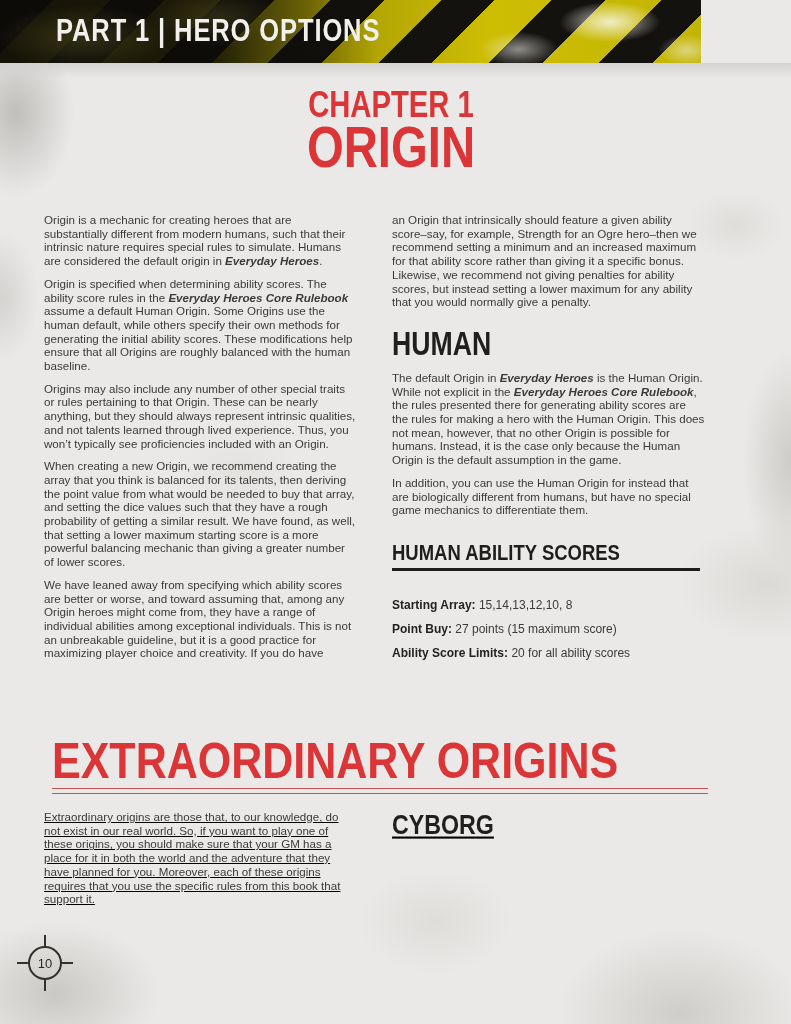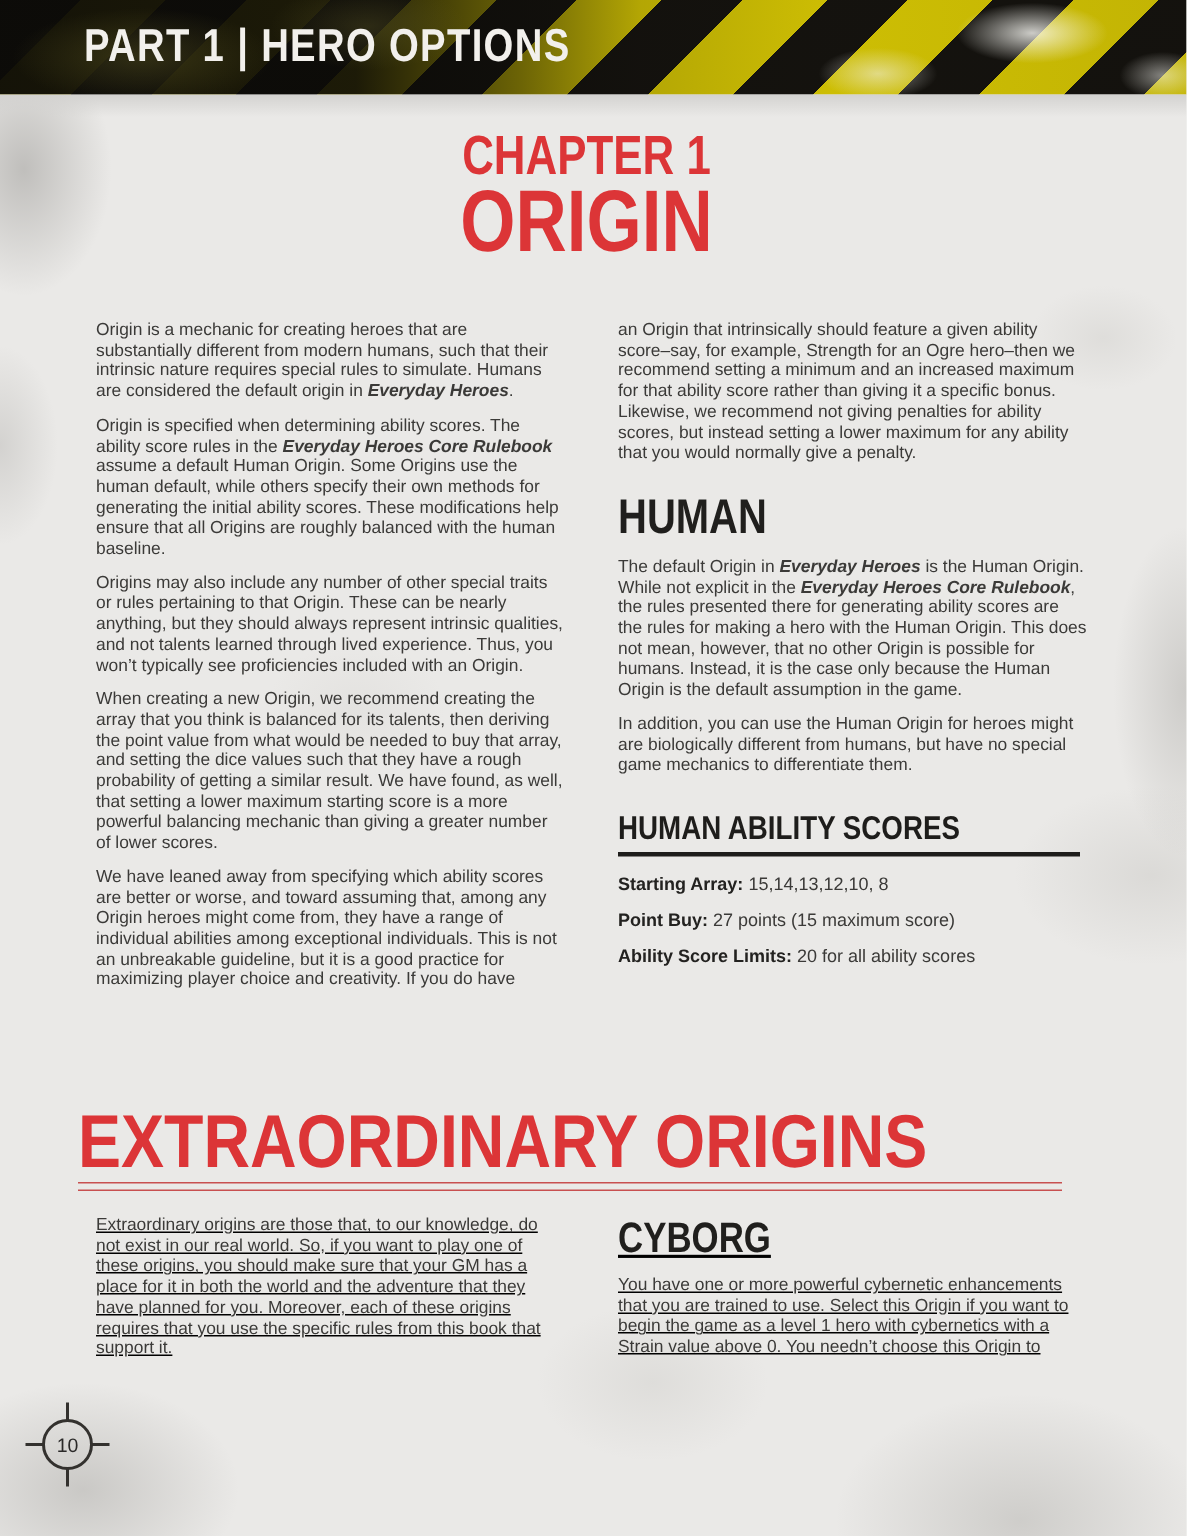--- a/index.html
+++ b/index.html
@@ -13,52 +13,52 @@
       radial-gradient(ellipse 55px 95px at 0% 29%, rgba(130,128,124,.22), transparent 70%),
       radial-gradient(ellipse 75px 170px at 100% 45%, rgba(138,136,131,.30), transparent 65%),
       radial-gradient(ellipse 130px 85px at 97% 57%, rgba(158,156,150,.20), transparent 70%),
       radial-gradient(ellipse 160px 110px at 7% 97%, rgba(118,116,111,.28), transparent 65%),
       radial-gradient(ellipse 190px 130px at 86% 99%, rgba(128,126,120,.26), transparent 65%),
       radial-gradient(ellipse 110px 75px at 55% 90%, rgba(168,166,160,.18), transparent 70%),
       radial-gradient(ellipse 85px 60px at 30% 46%, rgba(188,186,181,.15), transparent 70%),
       radial-gradient(ellipse 70px 50px at 93% 22%, rgba(170,168,162,.18), transparent 70%);}
 
   
-  .banner{position:absolute;top:0;left:0;width:791px;height:63px;z-index:2;
+  .banner{position:absolute;top:0;left:0;width:701px;height:63px;z-index:2;
     background-image:
       radial-gradient(ellipse 70px 28px at 87% 35%, rgba(250,250,245,.8), transparent 72%),
       radial-gradient(ellipse 55px 24px at 74% 78%, rgba(242,242,237,.55), transparent 72%),
       radial-gradient(ellipse 40px 22px at 98% 80%, rgba(245,245,240,.5), transparent 72%),
       radial-gradient(ellipse 120px 45px at 12% 60%, rgba(95,90,34,.45), transparent 72%),
       radial-gradient(ellipse 90px 40px at 31% 28%, rgba(105,100,42,.35), transparent 72%),
       linear-gradient(90deg, rgba(12,11,8,.96) 0%, rgba(12,11,8,.92) 30%, rgba(12,11,8,.55) 44%, rgba(12,11,8,.22) 54%, rgba(12,11,8,.10) 70%, rgba(12,11,8,.15) 100%),
       repeating-linear-gradient(135deg, #15130f 0 38px, #e3d203 38px 78px);}
   .banner-label{position:absolute;left:56px;top:50%;transform:translateY(-52%) scale(.88,1.06);transform-origin:left center;
     font-size:29px;font-weight:bold;letter-spacing:1px;color:#f2f0ec;white-space:nowrap;}
   .banner-fade{position:absolute;top:63px;left:0;width:791px;height:15px;z-index:2;
     background:linear-gradient(180deg,#d3d2d0 0%, rgba(211,210,208,0) 100%);}
 
   
   .chapter{position:absolute;top:86px;left:0;width:782px;text-align:center;z-index:3;color:#dc3537;}
   .chapter-kicker{display:block;font-size:34px;font-weight:bold;line-height:36px;transform:scale(.86,1.08);}
   .chapter-title{display:block;font-size:55px;font-weight:bold;line-height:52px;transform:scale(.86,1.06);margin-top:-1px;}
 
   
-  .twocol{position:absolute;left:64px;width:661px;display:flex;gap:35px;z-index:3;}
+  .twocol{position:absolute;left:44px;width:661px;display:flex;gap:35px;z-index:3;}
   .intro{top:213px;}
   .bottom{top:810px;text-decoration:underline;}
   .col{width:313px;}
   .body-p{margin:0 0 9px 0;font-size:11.6px;line-height:13.7px;color:#3b3a38;text-align:left;}
   .body-p b{font-weight:bold;font-style:italic;}
 
   .h-black{font-weight:bold;color:#201f1d;transform-origin:left center;}
   .h-human{font-size:31px;line-height:30px;transform:scale(.86,1.05);margin:21px 0 11px 0;}
   .h-cyborg{font-size:27px;line-height:27px;transform:scale(.86,1.05);margin:2px 0 11px 0;}
 
-  .subhead-wrap{margin-top:25px;margin-bottom:12px;}
+  .subhead-wrap{margin-top:25px;margin-bottom:28px;}
   .h-sub{font-size:21px;line-height:21px;font-weight:bold;color:#1e1d1b;transform:scale(.88,1.05);transform-origin:left center;}
   .sub-rule{margin-top:5px;width:308px;height:3px;background:#1e1d1b;}
 
   .stat-row{margin:0 0 10.5px 0;font-size:12px;line-height:13.5px;color:#3b3a38;}
   .stat-label{font-weight:bold;color:#232220;}
 
   
   .extra-heading{position:absolute;left:52px;top:736px;z-index:3;color:#dc3537;font-size:50px;line-height:50px;
     font-weight:bold;transform:scale(.86,1);transform-origin:left center;white-space:nowrap;}
   .double-rule{position:absolute;left:52px;top:788px;width:656px;height:4px;z-index:3;
@@ -96,21 +96,21 @@
       <p class="body-p"><span>Origin is specified when determining ability scores. The ability score rules in the </span><b>Everyday Heroes Core Rulebook</b><span> assume a default Human Origin. Some Origins use the human default, while others specify their own methods for generating the initial ability scores. These modifications help ensure that all Origins are roughly balanced with the human baseline.</span></p>
       <p class="body-p"><span>Origins may also include any number of other special traits or rules pertaining to that Origin. These can be nearly anything, but they should always represent intrinsic qualities, and not talents learned through lived experience. Thus, you won’t typically see proficiencies included with an Origin.</span></p>
       <p class="body-p"><span>When creating a new Origin, we recommend creating the array that you think is balanced for its talents, then deriving the point value from what would be needed to buy that array, and setting the dice values such that they have a rough probability of getting a similar result. We have found, as well, that setting a lower maximum starting score is a more powerful balancing mechanic than giving a greater number of lower scores.</span></p>
       <p class="body-p"><span>We have leaned away from specifying which ability scores are better or worse, and toward assuming that, among any Origin heroes might come from, they have a range of individual abilities among exceptional individuals. This is not an unbreakable guideline, but it is a good practice for maximizing player choice and creativity. If you do have</span></p>
     </div>
     <div class="col">
       <p class="body-p"><span>an Origin that intrinsically should feature a given ability score–say, for example, Strength for an Ogre hero–then we recommend setting a minimum and an increased maximum for that ability score rather than giving it a specific bonus. Likewise, we recommend not giving penalties for ability scores, but instead setting a lower maximum for any ability that you would normally give a penalty.</span></p>
 
       <div class="h-black h-human">HUMAN</div>
       <p class="body-p"><span>The default Origin in </span><b>Everyday Heroes</b><span> is the Human Origin. While not explicit in the </span><b>Everyday Heroes Core Rulebook</b><span>, the rules presented there for generating ability scores are the rules for making a hero with the Human Origin. This does not mean, however, that no other Origin is possible for humans. Instead, it is the case only because the Human Origin is the default assumption in the game.</span></p>
-      <p class="body-p"><span>In addition, you can use the Human Origin for heroes might are biologically different from humans, but have no special game mechanics to differentiate them.</span></p>
+      <p class="body-p"><span>In addition, you can use the Human Origin for instead that are biologically different from humans, but have no special game mechanics to differentiate them.</span></p>
 
       <div class="subhead-wrap">
         <div class="h-sub">HUMAN ABILITY SCORES</div>
         <div class="sub-rule"></div>
       </div>
       <div class="stat-row">
         <span class="stat-label">Starting Array:</span>
         <span>15,14,13,12,10, 8</span>
       </div>
       <div class="stat-row">
@@ -126,21 +126,20 @@
 
   <div class="extra-heading">EXTRAORDINARY ORIGINS</div>
   <div class="double-rule"></div>
 
   <div class="twocol bottom">
     <div class="col">
       <p class="body-p"><span>Extraordinary origins are those that, to our knowledge, do not exist in our real world. So, if you want to play one of these origins, you should make sure that your GM has a place for it in both the world and the adventure that they have planned for you. Moreover, each of these origins requires that you use the specific rules from this book that support it.</span></p>
     </div>
     <div class="col">
       <div class="h-black h-cyborg">CYBORG</div>
-      <p class="body-p"><span>You have one or more powerful cybernetic enhancements that you are trained to use. Select this Origin if you want to begin the game as a level 1 hero with cybernetics with a Strain value above 0. You needn’t choose this Origin to</span></p>
     </div>
   </div>
 
   <div class="crosshair">
     <span class="tick tick-n"></span>
     <span class="tick tick-s"></span>
     <span class="tick tick-w"></span>
     <span class="tick tick-e"></span>
     <span class="ring"></span>
     <span class="page-num">10</span>

